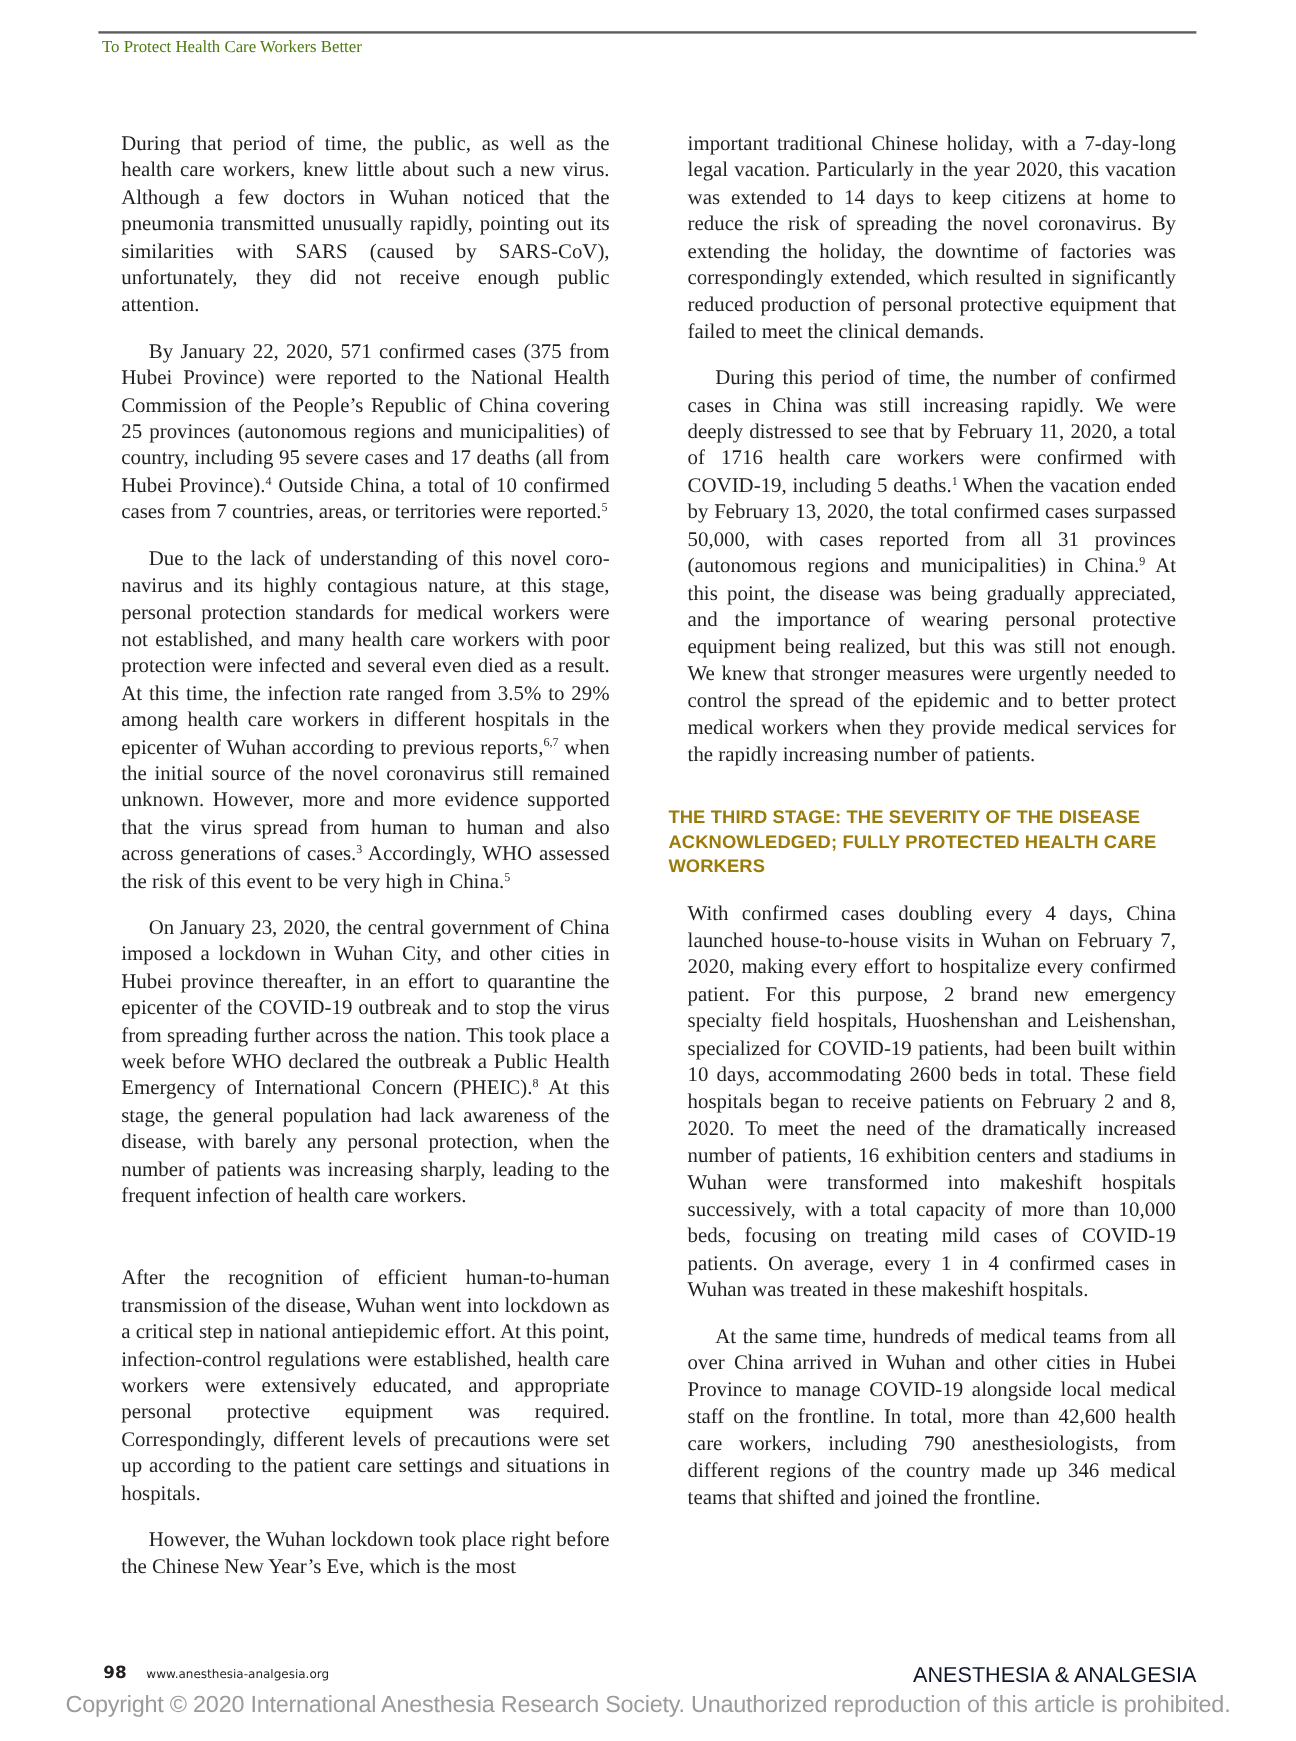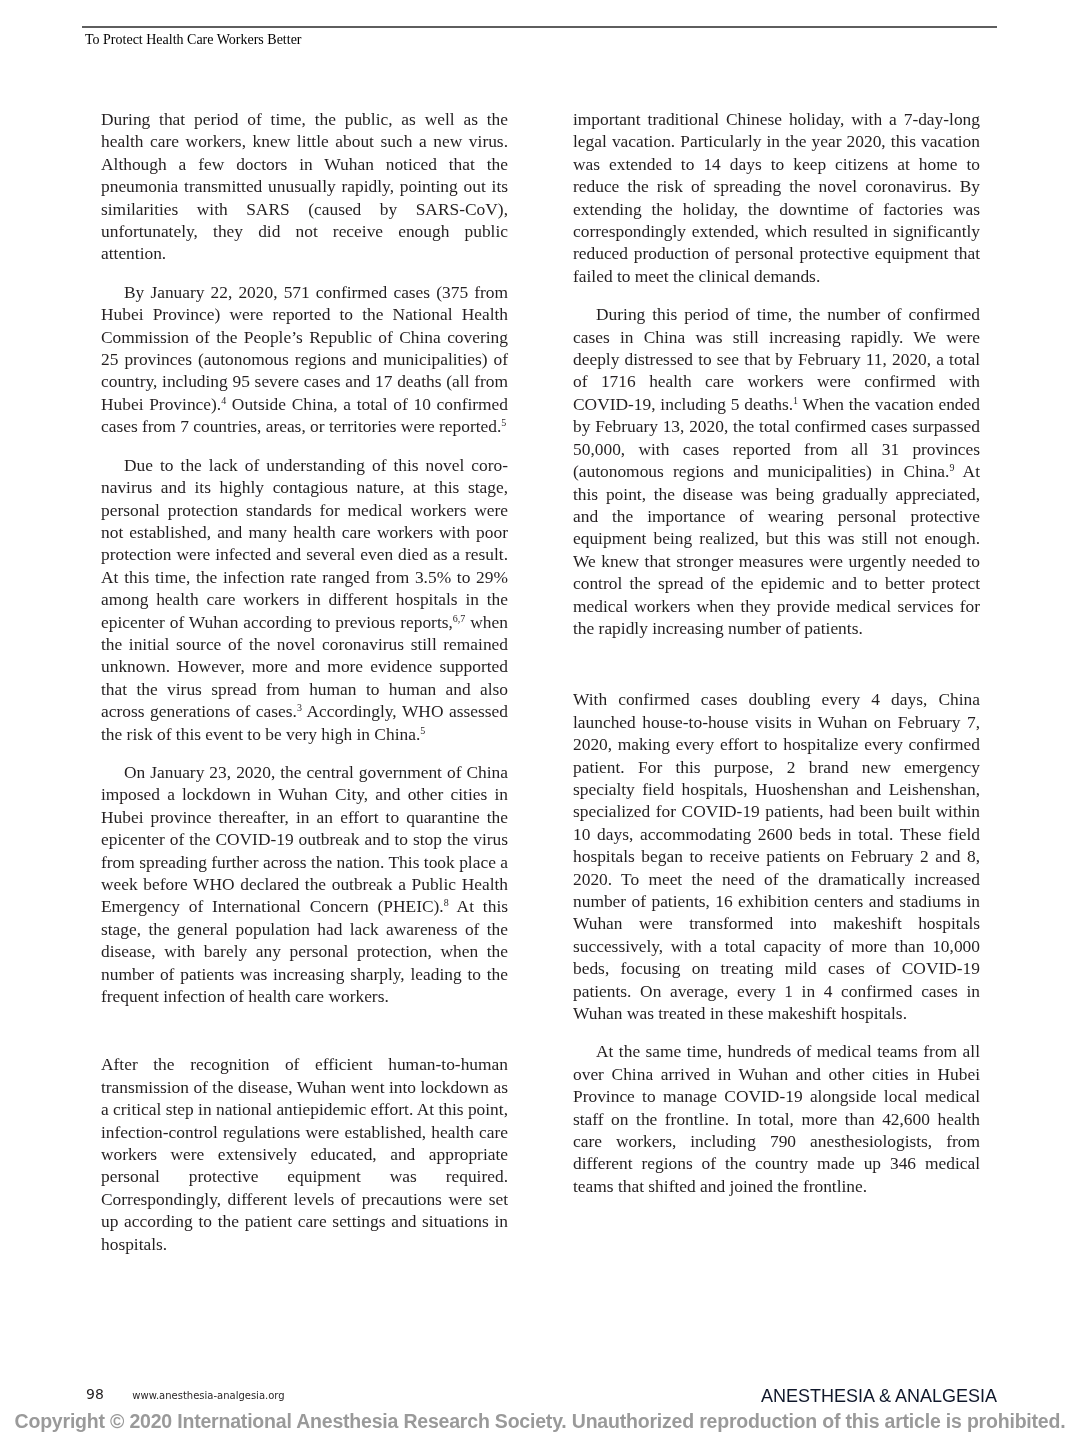--- a/index.html
+++ b/index.html
@@ -3,21 +3,21 @@
 <meta charset="utf-8">
 <style>
   html, body { margin: 0; padding: 0; background: #ffffff; }
   body { width: 1080px; height: 1451px; position: relative; overflow: hidden; color: #231f20; }
   .running-head {
     position: absolute; left: 82px; top: 26px; width: 915px;
     border-top: 2px solid #5e5e5e;
   }
   .running-head-title {
     position: absolute; left: 85px; top: 32px;
-    font-family: "Liberation Serif", serif; font-size: 14px; color: #000000;
+    font-family: "Liberation Serif", serif; font-size: 14px; color: #4d7c0f;
   }
   .col {
     position: absolute; top: 92px; width: 439px;
     font-family: "Liberation Serif", serif; font-size: 17.4px; line-height: 22.4px;
     text-align: justify; hyphens: manual;
   }
   .col-left { left: 85px; }
   .col-right { left: 557px; }
   .col p { margin: 16px; }
   .col p.indent { text-indent: 23px; }
@@ -26,52 +26,53 @@
     font-size: 15.3px; line-height: 20.4px; color: #9a7a0a; text-align: left;
     letter-spacing: 0.1px; text-transform: uppercase;
   }
   .gap-before-heading { height: 14px; }
   .gap-before-heading-r { height: 17px; }
   sup { font-size: 10px; line-height: 0; vertical-align: 6px; }
   .footer-left {
     position: absolute; left: 86px; top: 1386px;
     font-family: "DejaVu Sans", sans-serif; font-size: 14px; color: #231f20;
   }
-  .footer-left .pageno { font-weight: normal; margin-right: 24px; }
+  .footer-left .pageno { font-weight: bold; margin-right: 12px; }
   .footer-left .url { font-size: 10px; }
   .footer-right {
     position: absolute; right: 83px; top: 1386px;
     font-family: "Liberation Sans", sans-serif; font-size: 18px; color: #0f172a;
   }
   .copyright {
     position: absolute; left: 0; width: 1080px; top: 1410px; text-align: center;
     font-family: "Liberation Sans", sans-serif; font-size: 19.5px; color: #9a9a9a;
     letter-spacing: -0.2px;
-    font-weight: bold;
   }
 </style>
 </head>
 <body>
 
 <div class="running-head"></div>
 <div class="running-head-title">To Protect Health Care Workers Better</div>
 
 <div class="col col-left">
   <p>During that period of time, the public, as well as the health care workers, knew little about such a new virus. Although a few doctors in Wuhan noticed that the pneumonia transmitted unusually rapidly, point­ing out its similarities with SARS (caused by SARS-CoV), unfortunately, they did not receive enough public attention.</p>
   <p class="indent"><span>By January 22, 2020, 571 confirmed cases (375 from Hubei Province) were reported to the National Health Commission of the People’s Republic of China cov­ering 25 provinces (autonomous regions and munici­palities) of country, including 95 severe cases and 17 deaths (all from Hubei Province).</span><sup>4</sup><span> Outside China, a total of 10 confirmed cases from 7 countries, areas, or territories were reported.</span><sup>5</sup></p>
   <p class="indent"><span>Due to the lack of understanding of this novel coro­navirus and its highly contagious nature, at this stage, personal protection standards for medical workers were not established, and many health care workers with poor protection were infected and several even died as a result. At this time, the infection rate ranged from 3.5% to 29% among health care workers in dif­ferent hospitals in the epicenter of Wuhan according to previous reports,</span><sup>6,7</sup><span> when the initial source of the novel coronavirus still remained unknown. However, more and more evidence supported that the virus spread from human to human and also across genera­tions of cases.</span><sup>3</sup><span> Accordingly, WHO assessed the risk of this event to be very high in China.</span><sup>5</sup></p>
   <p class="indent"><span>On January 23, 2020, the central government of China imposed a lockdown in Wuhan City, and other cities in Hubei province thereafter, in an effort to quarantine the epicenter of the COVID-19 outbreak and to stop the virus from spreading further across the nation. This took place a week before WHO declared the outbreak a Public Health Emergency of International Concern (PHEIC).</span><sup>8</sup><span> At this stage, the general population had lack awareness of the disease, with barely any personal protection, when the num­ber of patients was increasing sharply, leading to the frequent infection of health care workers.</span></p>
   <div class="gap-before-heading"></div>
   <p>After the recognition of efficient human-to-human transmission of the disease, Wuhan went into lock­down as a critical step in national antiepidemic effort. At this point, infection-control regulations were established, health care workers were extensively educated, and appropriate personal protective equip­ment was required. Correspondingly, different levels of precautions were set up according to the patient care settings and situations in hospitals.</p>
+  <p class="indent">However, the Wuhan lockdown took place right before the Chinese New Year’s Eve, which is the most</p>
 </div>
 
 <div class="col col-right">
   <p>important traditional Chinese holiday, with a 7-day-long legal vacation. Particularly in the year 2020, this vacation was extended to 14 days to keep citizens at home to reduce the risk of spreading the novel coro­navirus. By extending the holiday, the downtime of factories was correspondingly extended, which resulted in significantly reduced production of per­sonal protective equipment that failed to meet the clinical demands.</p>
   <p class="indent"><span>During this period of time, the number of confirmed cases in China was still increasing rapidly. We were deeply distressed to see that by February 11, 2020, a total of 1716 health care workers were confirmed with COVID-19, including 5 deaths.</span><sup>1</sup><span> When the vaca­tion ended by February 13, 2020, the total confirmed cases surpassed 50,000, with cases reported from all 31 provinces (autonomous regions and municipali­ties) in China.</span><sup>9</sup><span> At this point, the disease was being gradually appreciated, and the importance of wear­ing personal protective equipment being realized, but this was still not enough. We knew that stronger mea­sures were urgently needed to control the spread of the epidemic and to better protect medical workers when they provide medical services for the rapidly increasing number of patients.</span></p>
   <div class="gap-before-heading-r"></div>
+  <h2>THE THIRD STAGE: THE SEVERITY OF THE DISEASE ACKNOWLEDGED; FULLY PROTECTED HEALTH CARE WORKERS</h2>
   <p>With confirmed cases doubling every 4 days, China launched house-to-house visits in Wuhan on February 7, 2020, making every effort to hospitalize every con­firmed patient. For this purpose, 2 brand new emer­gency specialty field hospitals, Huoshenshan and Leishenshan, specialized for COVID-19 patients, had been built within 10 days, accommodating 2600 beds in total. These field hospitals began to receive patients on February 2 and 8, 2020. To meet the need of the dramatically increased number of patients, 16 exhi­bition centers and stadiums in Wuhan were trans­formed into makeshift hospitals successively, with a total capacity of more than 10,000 beds, focusing on treating mild cases of COVID-19 patients. On average, every 1 in 4 confirmed cases in Wuhan was treated in these makeshift hospitals.</p>
   <p class="indent">At the same time, hundreds of medical teams from all over China arrived in Wuhan and other cities in Hubei Province to manage COVID-19 alongside local medical staff on the frontline. In total, more than 42,600 health care workers, including 790 anesthesi­ologists, from different regions of the country made up 346 medical teams that shifted and joined the frontline.</p>
 </div>
 
 <div class="footer-left">
   <span class="pageno">98</span>
   <span class="url">www.anesthesia-analgesia.org</span>
 </div>
 <div class="footer-right">ANESTHESIA &amp; ANALGESIA</div>
 <div class="copyright">Copyright © 2020 International Anesthesia Research Society. Unauthorized reproduction of this article is prohibited.</div>

